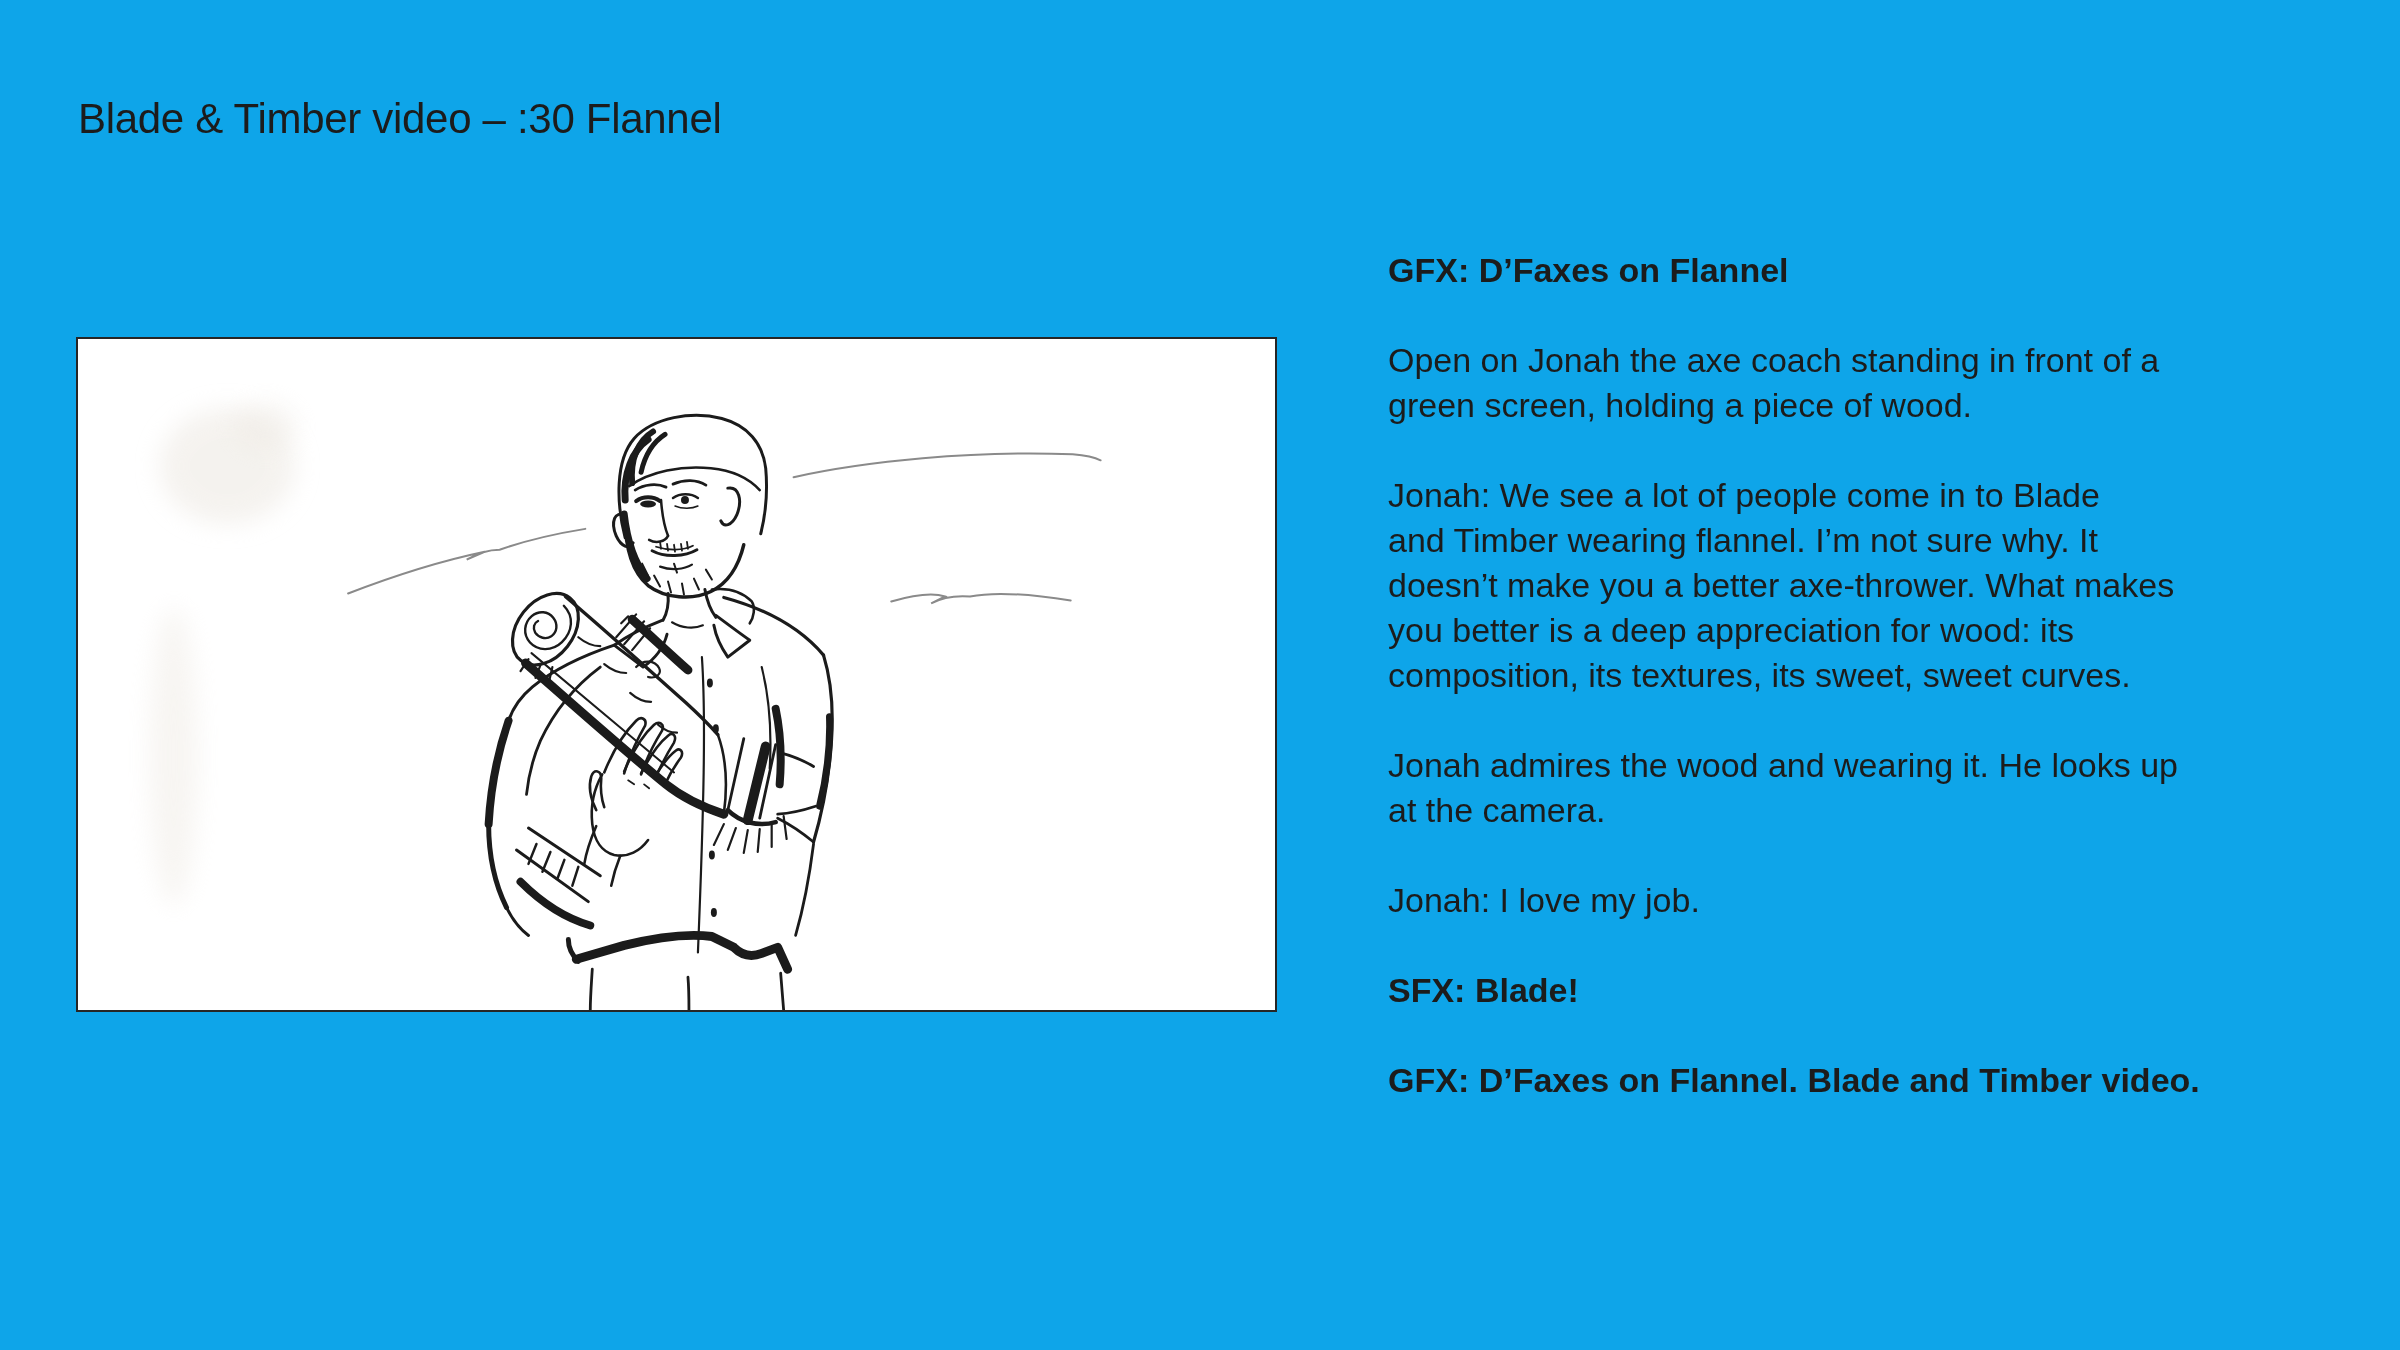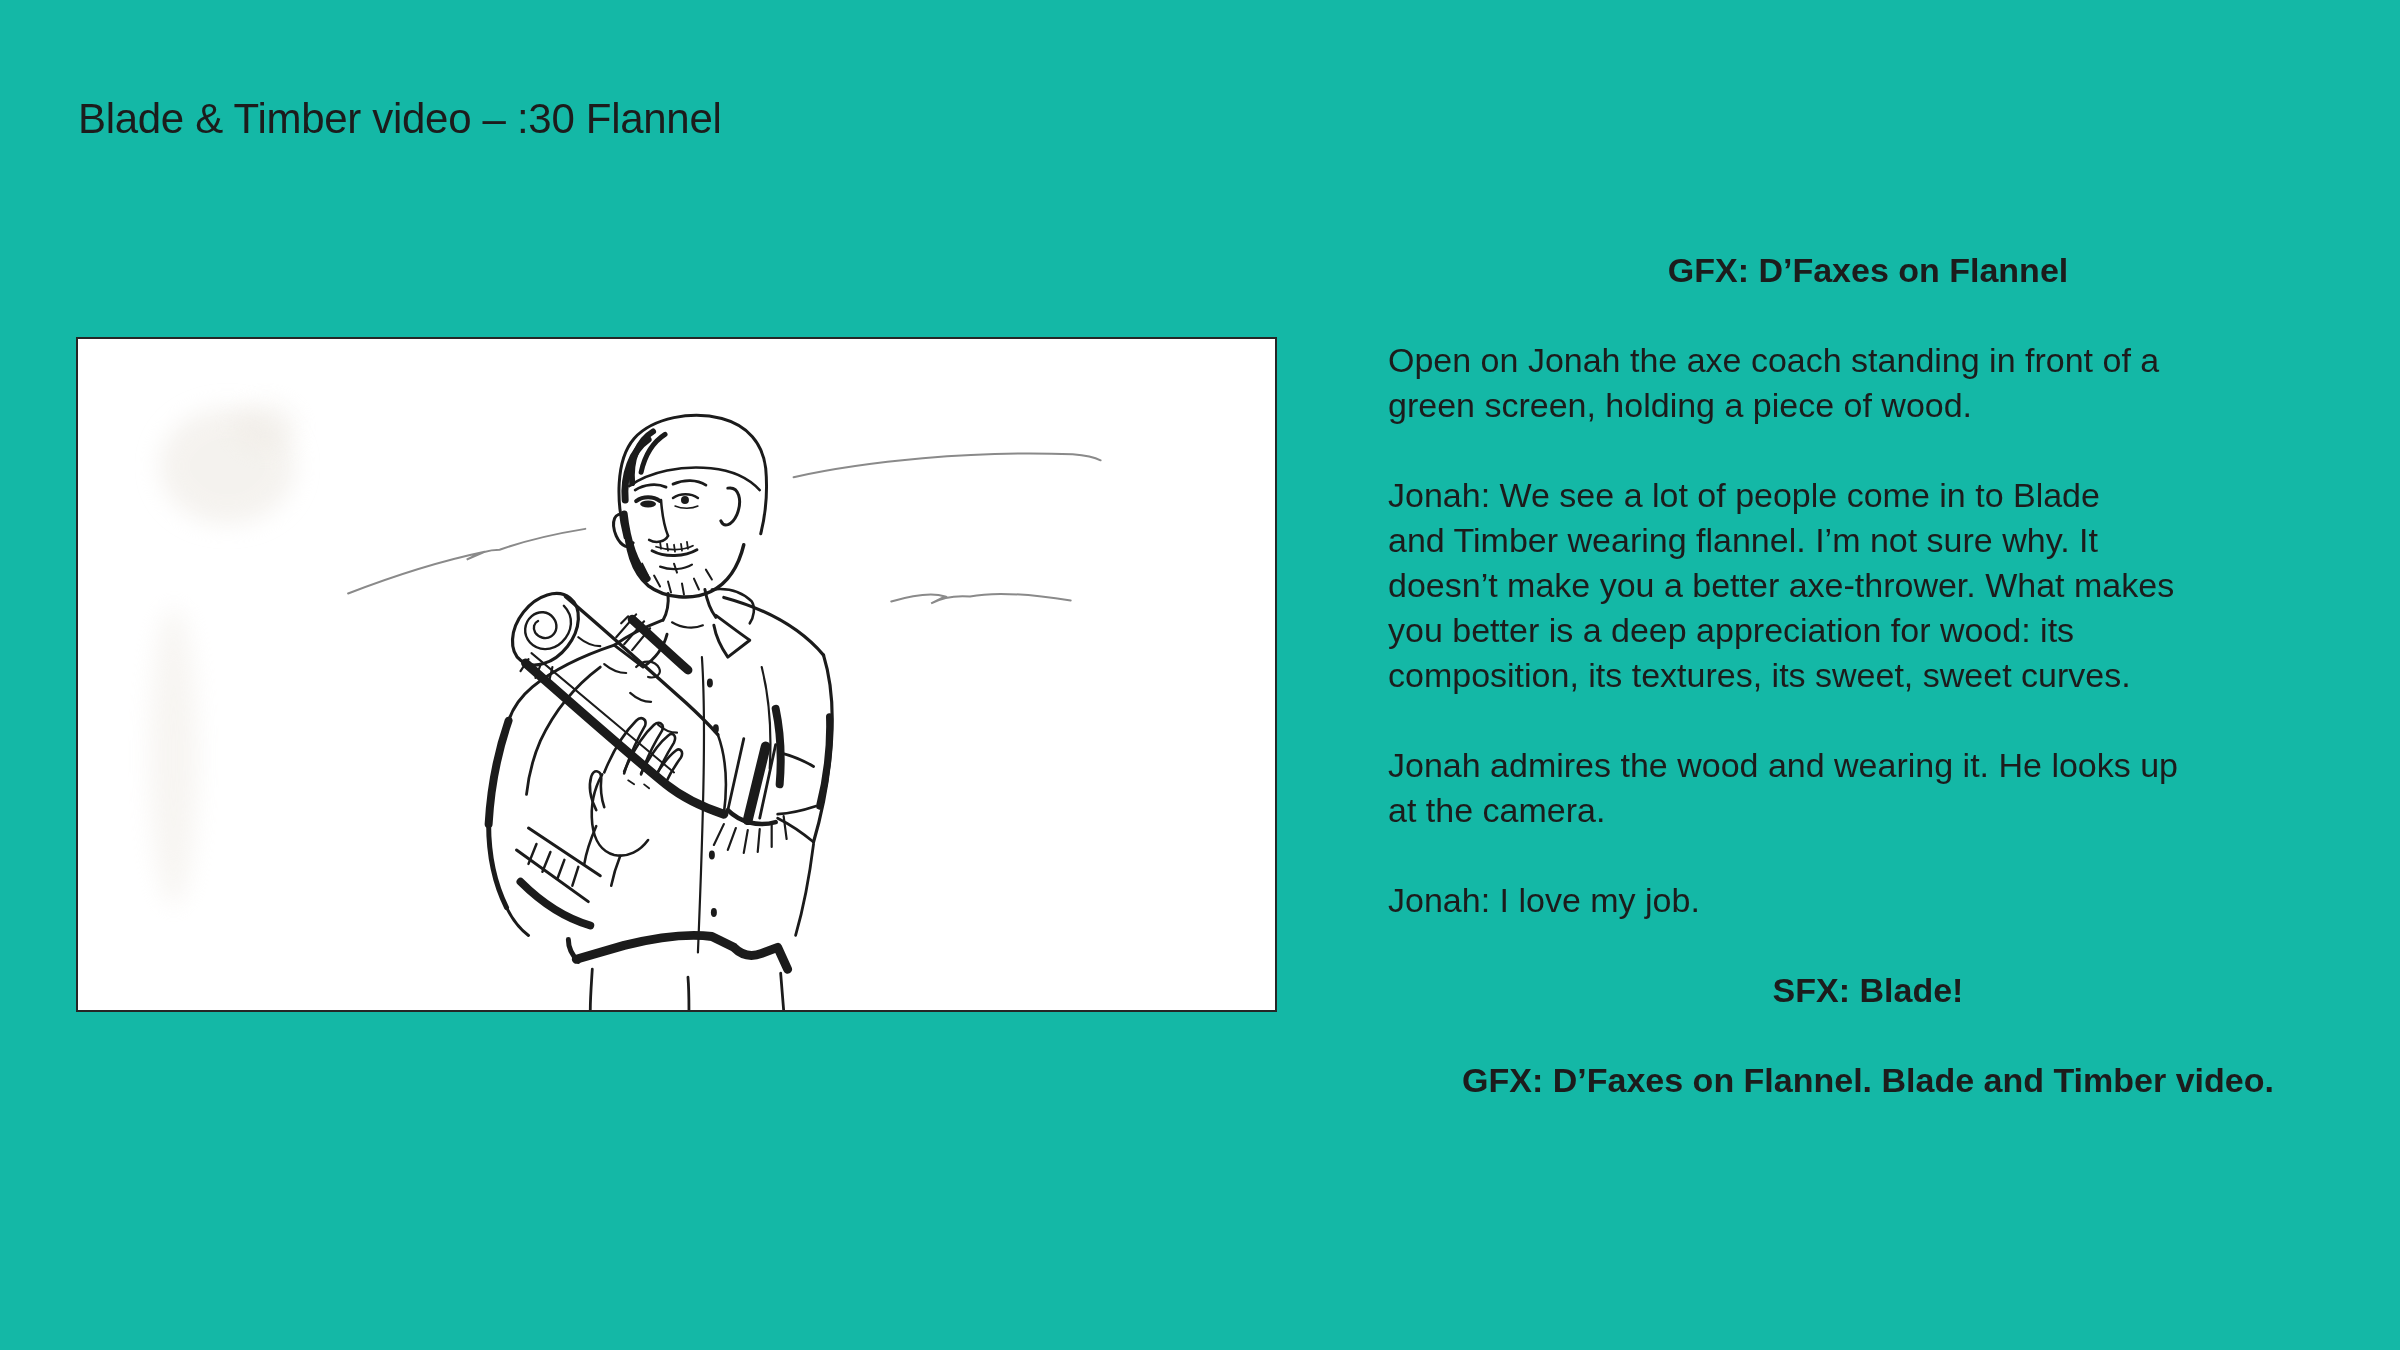--- a/index.html
+++ b/index.html
@@ -10,21 +10,21 @@
     width: 2400px;
     height: 1350px;
     font-family: "Liberation Sans", sans-serif;
     color: #1c1c1c;
     -webkit-font-smoothing: antialiased;
   }
   .page {
     position: relative;
     width: 2400px;
     height: 1350px;
-    background: #14b8a6;
+    background: #0ea5e9;
     overflow: hidden;
   }
   .doc-title {
     position: absolute;
     left: 78px;
     top: 67px;
     font-size: 42px;
     font-weight: 400;
     letter-spacing: -0.3px;
     color: #1c1c1c;
@@ -53,21 +53,20 @@
     font-size: 34px;
     line-height: 45px;
     color: #1c1c1c;
   }
   .script-col p {
     margin: 0 0 45px 0;
     white-space: pre-line;
   }
   .script-col p.bold {
     font-weight: 700;
-    text-align: center;
   }
 </style>
 </head>
 <body>
 
 <div class="page">
 
   <h1 class="doc-title">Blade &amp; Timber video – :30 Flannel</h1>
 
   <div class="frame">

